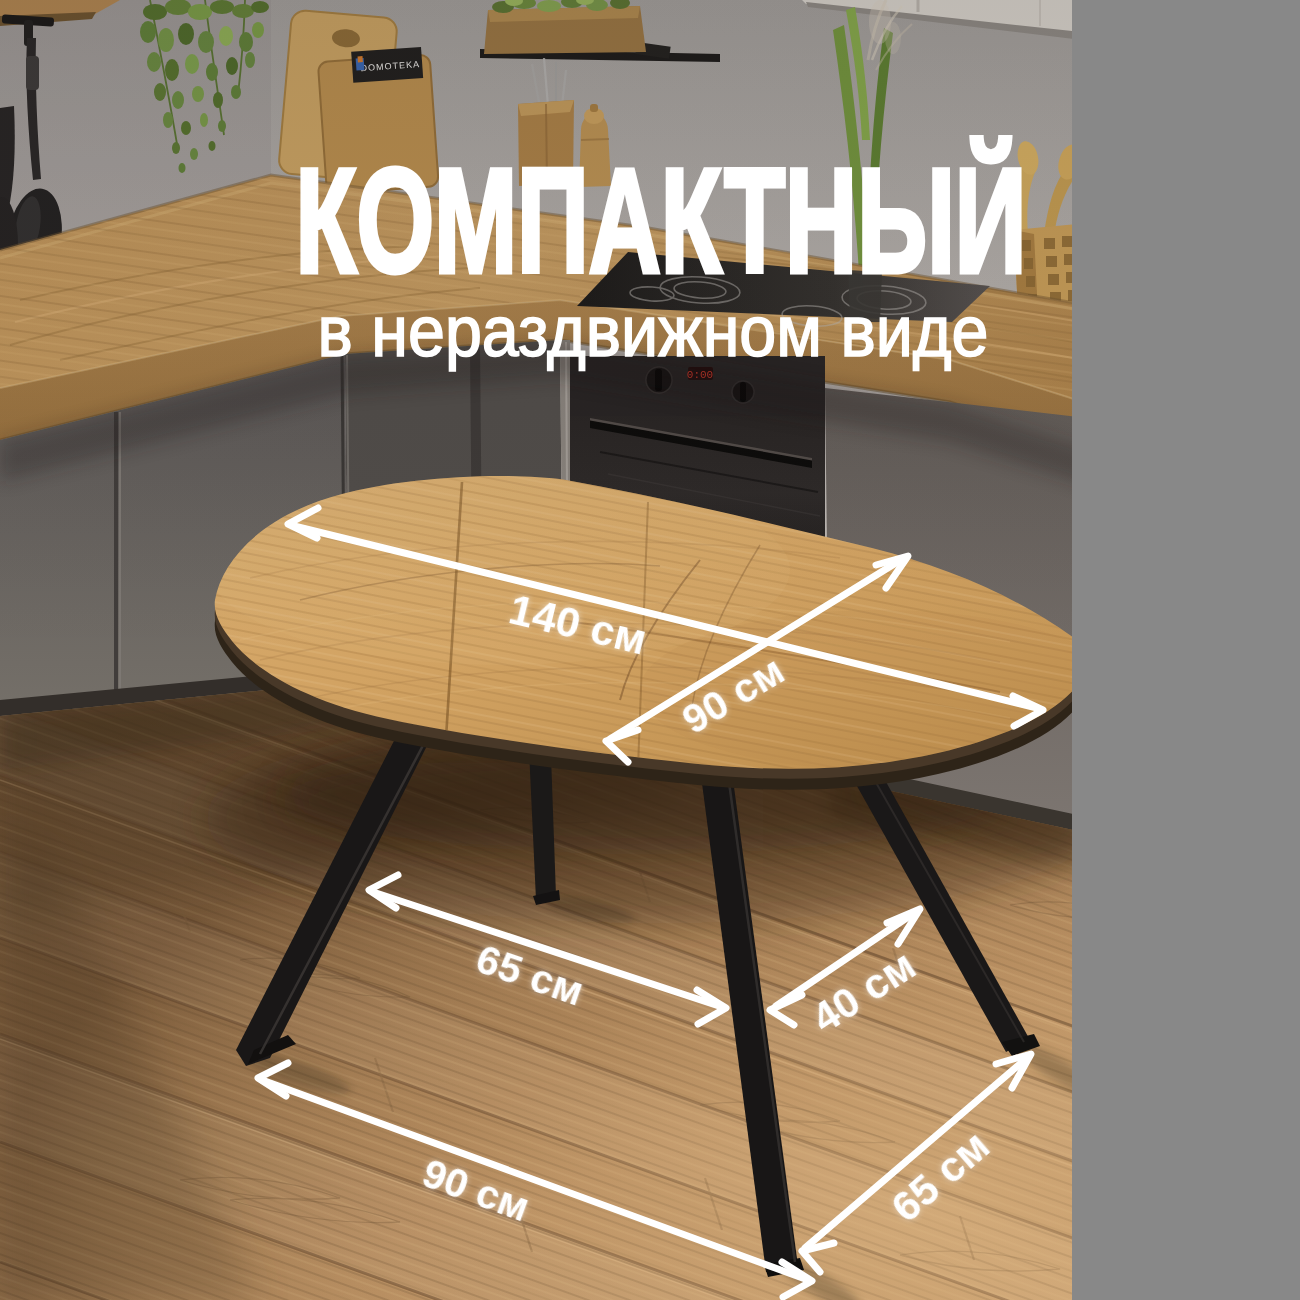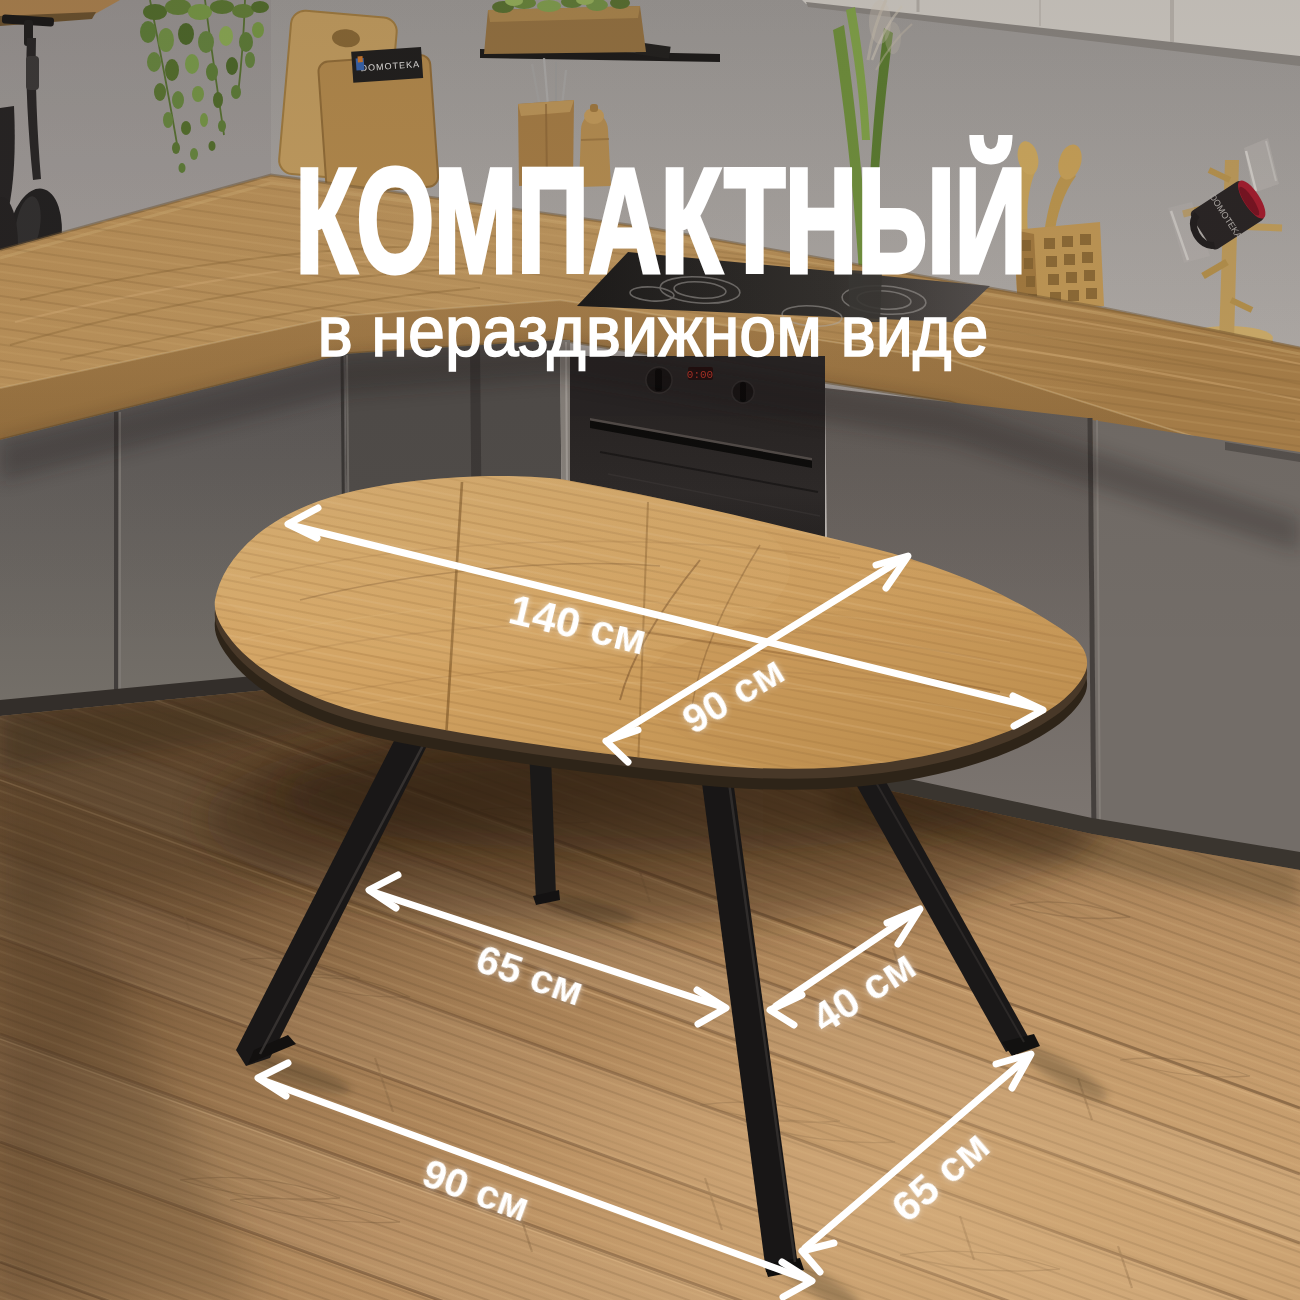--- a/index.html
+++ b/index.html
@@ -1,16 +1,16 @@
 <!DOCTYPE html>
 <html><head>
 <meta charset="utf-8">
 <style>
   html,body{margin:0;padding:0;background:#888;}
-  #stage{width:1300px;height:1300px;position:relative;overflow:hidden;font-family:"Liberation Sans",sans-serif;}
+  #stage{width:1072px;height:1300px;position:relative;overflow:hidden;font-family:"Liberation Sans",sans-serif;}
   svg{display:block;}
 </style>
 </head>
 <body>
 <div id="stage">
 <svg width="1300" height="1300" viewBox="0 0 1300 1300">
 <defs>
   <linearGradient id="wallG" x1="0" y1="0" x2="0" y2="1">
     <stop offset="0" stop-color="#a19d9a"></stop>
     <stop offset="0.45" stop-color="#b3aeaa"></stop>

